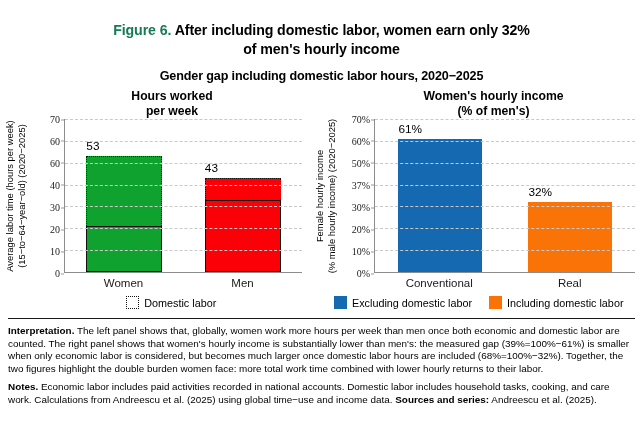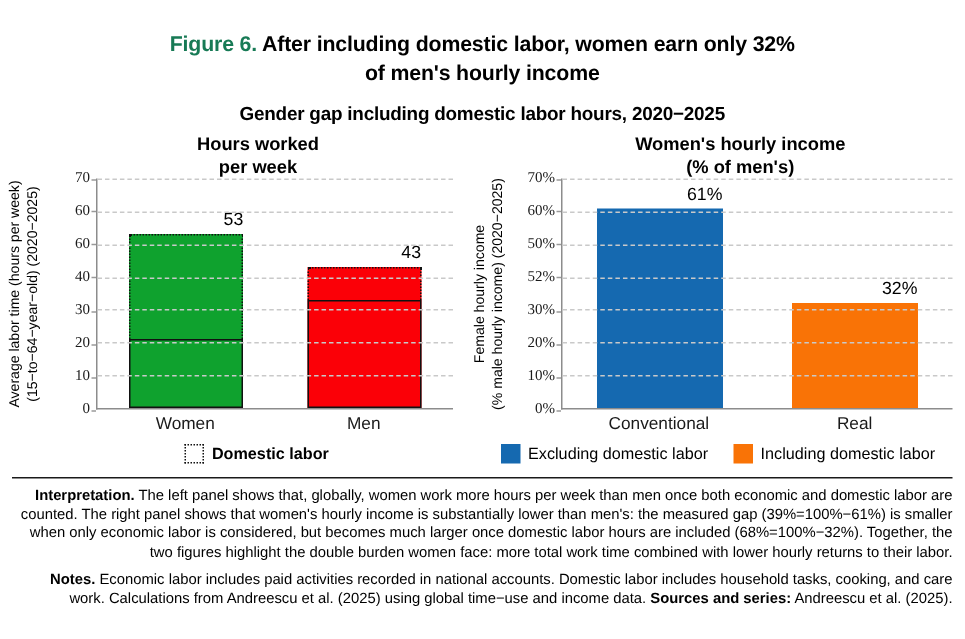--- a/index.html
+++ b/index.html
@@ -150,21 +150,21 @@
     box-sizing: border-box;
   }
   .bar-plain {
     border: none;
     box-sizing: border-box;
   }
   .bar-value {
     position: absolute;
     left: 0; right: 0;
     top: -17px;
-    text-align: right;
+    text-align: left;
     font-size: 11.8px;
     color: #000;
   }
 
   .xlabels {
     display: flex;
     margin-left: 64px;
     margin-right: 8px;
     margin-top: 4px;
   }
@@ -179,21 +179,21 @@
   .legends {
     display: flex;
     margin-top: 7px;
   }
   .legend {
     display: flex;
     align-items: center;
     justify-content: center;
     gap: 7px;
   }
-  .legend-left  { width: 310px; padding-left: 28px; font-weight: bold; }
+  .legend-left  { width: 310px; padding-left: 28px; }
   .legend-right { width: 333px; }
   .legend-item {
     display: flex;
     align-items: center;
     gap: 5px;
     font-size: 10.8px;
     margin-right: 10px;
   }
   .swatch {
     width: 13px;
@@ -205,21 +205,21 @@
   .sw-solid  { border: 1.8px solid  #111; background: #fff; }
   .sw-fill   { border: none; }
 
   
   .foot {
     margin: 9px 8px 0 8px;
     border-top: 1.3px solid #1a1a1a;
     padding-top: 6px;
     font-size: 9.9px;
     line-height: 12.6px;
-    text-align: right;
+    text-align: left;
   }
   .foot p { margin: 0 0 6px 0; }
   .foot b { font-weight: bold; }
 </style>
 </head>
 <body>
 
 <div class="fig-title">
   <span class="fig-number">Figure 6.</span>
   <span>After including domestic labor, women earn only 32%</span><br>
@@ -294,21 +294,21 @@
         <div class="rot">
           <span>Female hourly income</span><br>
           <span>(% male hourly income) (2020−2025)</span>
         </div>
       </div>
       <div class="yticks" id="yticks-right">
           <div class="ytick" style="top: 100%;">0%</div>
           <div class="ytick" style="top: 85.7143%;">10%</div>
           <div class="ytick" style="top: 71.4286%;">20%</div>
           <div class="ytick" style="top: 57.1429%;">30%</div>
-          <div class="ytick" style="top: 42.8571%;">52%</div>
+          <div class="ytick" style="top: 42.8571%;">37%</div>
           <div class="ytick" style="top: 28.5714%;">50%</div>
           <div class="ytick" style="top: 14.2857%;">60%</div>
           <div class="ytick" style="top: 0%;">70%</div>
         </div>
       <div class="plot" id="plot-right">
         <div class="bars" id="bars-right">
             <div class="barslot">
               <div class="bar" style="height: 87.1429%;">
                 <div class="bar-value">61%</div>
                 <div class="bar-plain" style="height: 100%; background: rgb(21, 105, 176);"></div>

